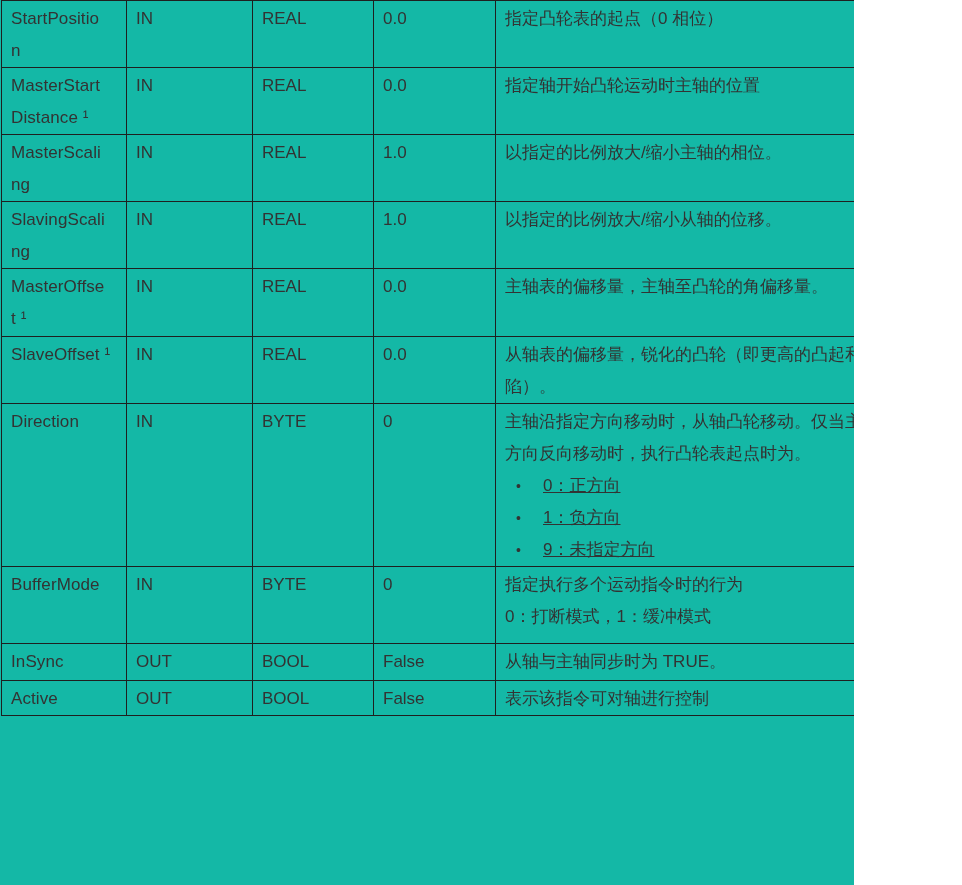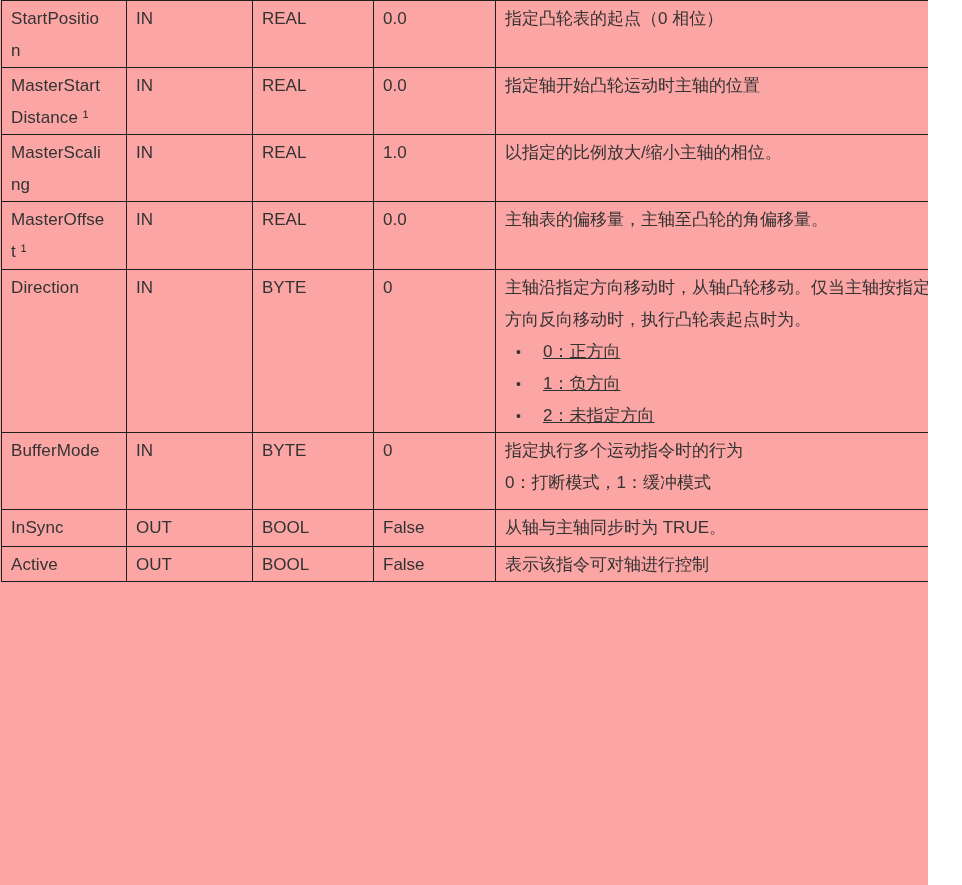--- a/index.html
+++ b/index.html
@@ -8,24 +8,24 @@
     background: #ffffff;
   }
   body {
     width: 962px;
     height: 885px;
     overflow: hidden;
     font-family: "Liberation Sans", "DejaVu Sans", sans-serif;
     color: #333333;
   }
   .table-wrap {
-    width: 928px;
+    width: 854px;
     height: 885px;
     overflow: hidden;
-    background: #fca5a5;
+    background: #14b8a6;
   }
   table.doc-table {
     border-collapse: collapse;
     table-layout: fixed;
     width: 946px;
     margin-left: 1px;
   }
   table.doc-table td {
     border: 1.5px solid #1f1f1f;
     vertical-align: top;
@@ -87,30 +87,53 @@
             <div class="name-line">MasterScali</div>
             <div class="name-line">ng</div>
           </td>
           <td>IN</td>
           <td>REAL</td>
           <td>1.0</td>
           <td>
             <div class="desc-block">以指定的比例放大/缩小主轴的相位。</div>
           </td>
         </tr>
+        <tr style="height: 67px;">
+          <td class="c-name">
+            <div class="name-line">SlavingScali</div>
+            <div class="name-line">ng</div>
+          </td>
+          <td>IN</td>
+          <td>REAL</td>
+          <td>1.0</td>
+          <td>
+            <div class="desc-block">以指定的比例放大/缩小从轴的位移。</div>
+          </td>
+        </tr>
         <tr style="height: 68px;">
           <td class="c-name">
             <div class="name-line">MasterOffse</div>
             <div class="name-line">t ¹</div>
           </td>
           <td>IN</td>
           <td>REAL</td>
           <td>0.0</td>
           <td>
             <div class="desc-block">主轴表的偏移量，主轴至凸轮的角偏移量。</div>
+          </td>
+        </tr>
+        <tr style="height: 63px;">
+          <td class="c-name">
+            <div class="name-line">SlaveOffset ¹</div>
+          </td>
+          <td>IN</td>
+          <td>REAL</td>
+          <td>0.0</td>
+          <td>
+            <div class="desc-block">从轴表的偏移量，锐化的凸轮（即更高的凸起和更深的凹陷）。</div>
           </td>
         </tr>
         <tr style="height: 163px;">
           <td class="c-name">
             <div class="name-line">Direction</div>
           </td>
           <td>IN</td>
           <td>BYTE</td>
           <td>0</td>
           <td>
@@ -118,21 +141,21 @@
             <div class="desc-block bullet-item">
               <span class="bullet-marker">•</span>
               <span class="bullet-text">0：正方向</span>
             </div>
             <div class="desc-block bullet-item">
               <span class="bullet-marker">•</span>
               <span class="bullet-text">1：负方向</span>
             </div>
             <div class="desc-block bullet-item">
               <span class="bullet-marker">•</span>
-              <span class="bullet-text">2：未指定方向</span>
+              <span class="bullet-text">9：未指定方向</span>
             </div>
           </td>
         </tr>
         <tr style="height: 77px;">
           <td class="c-name">
             <div class="name-line">BufferMode</div>
           </td>
           <td>IN</td>
           <td>BYTE</td>
           <td>0</td>

